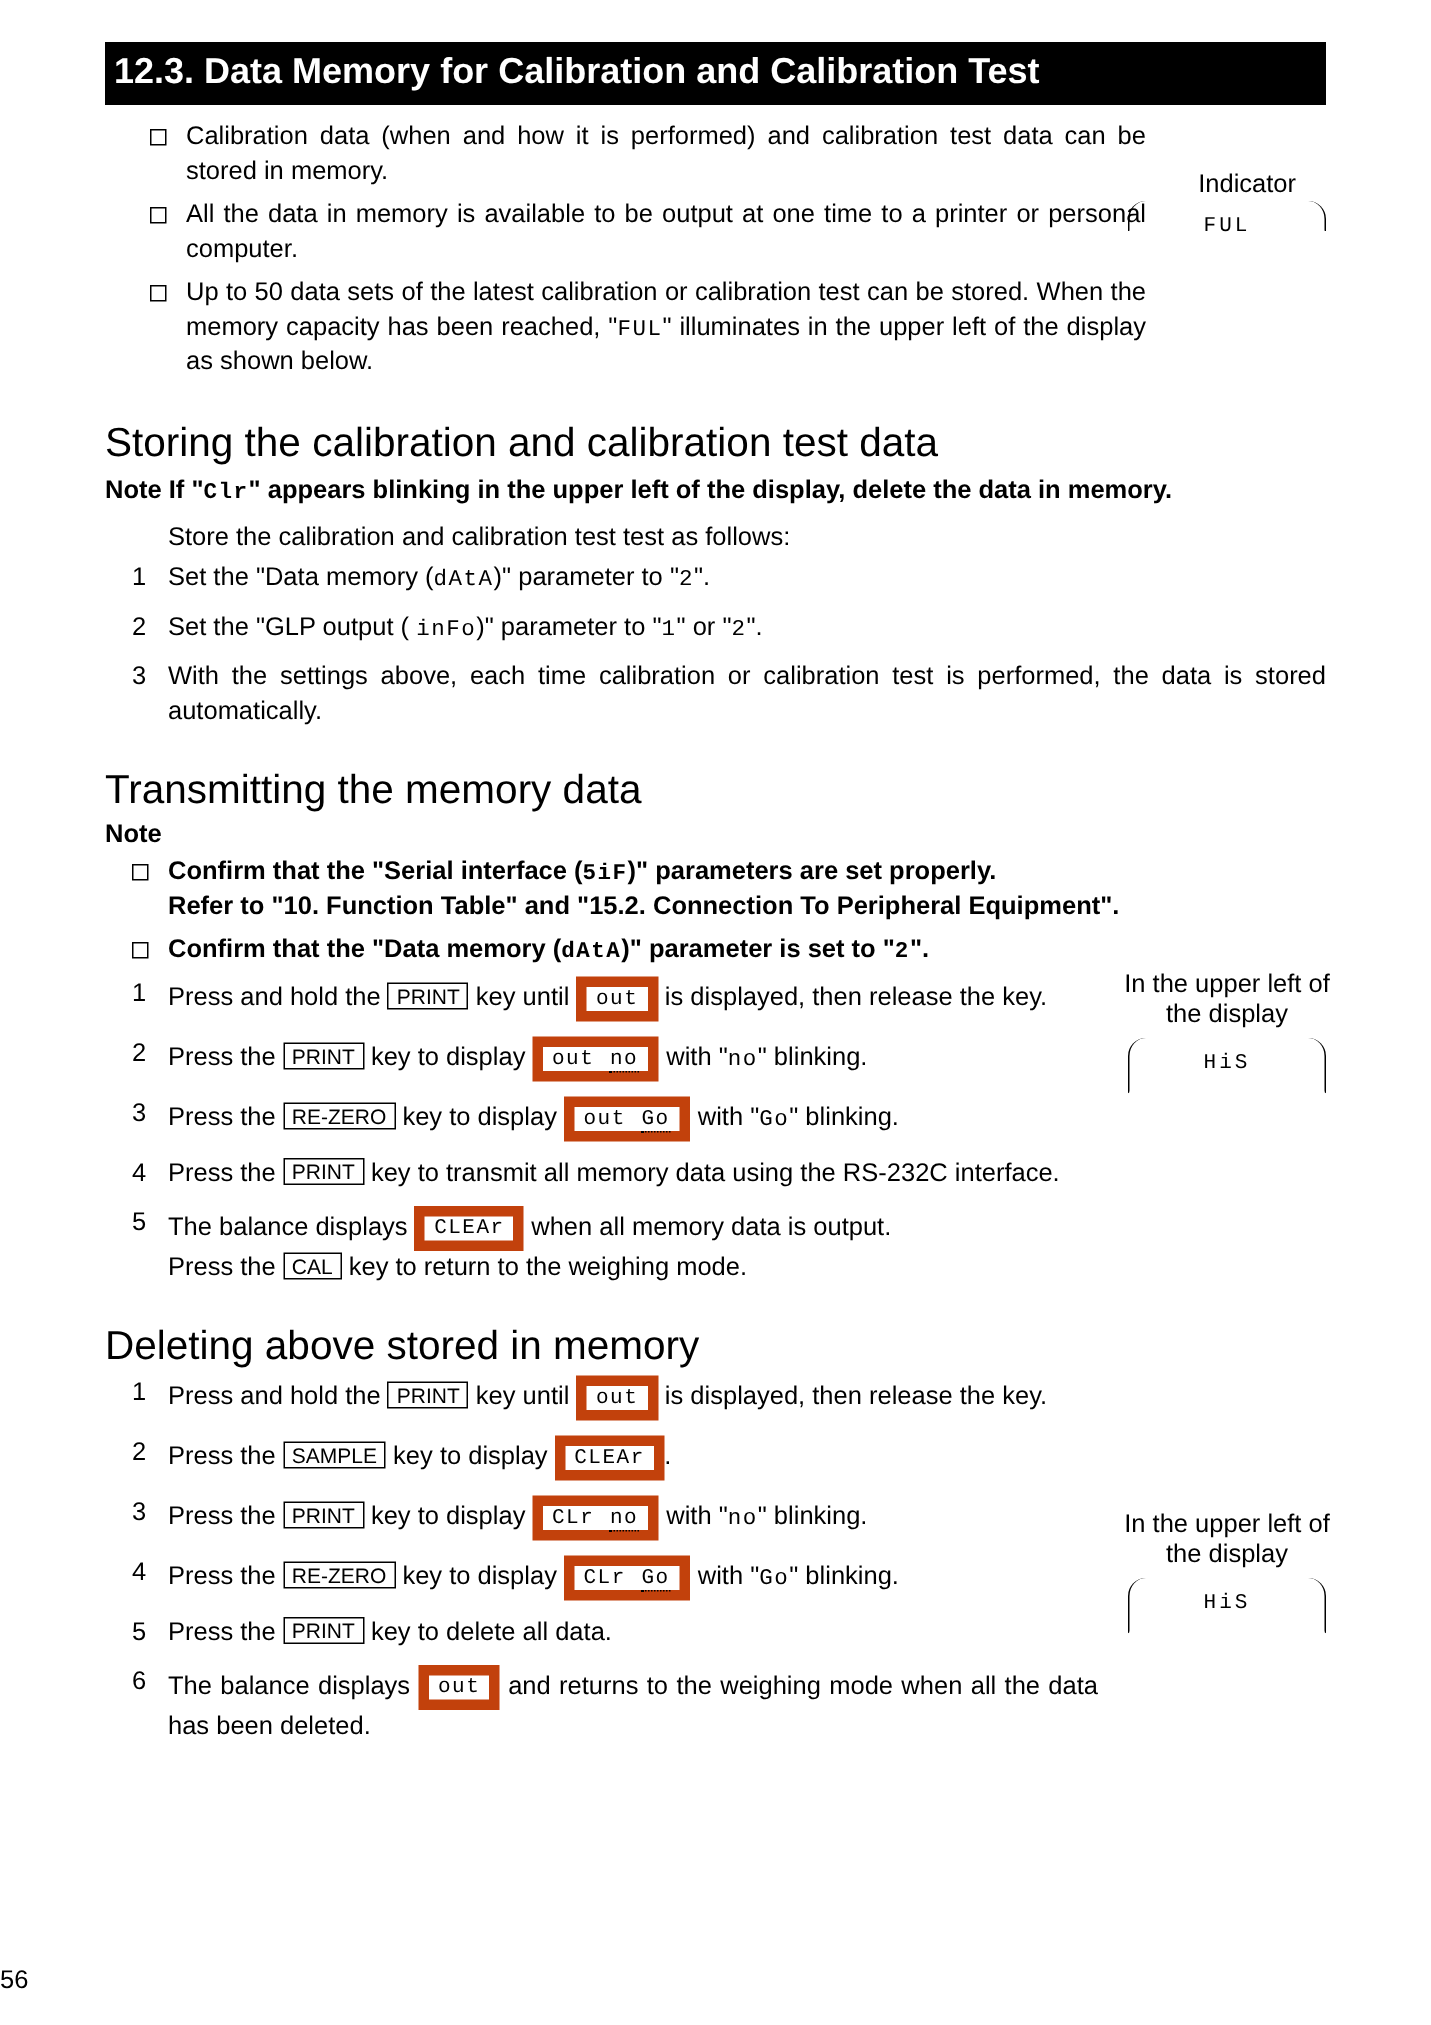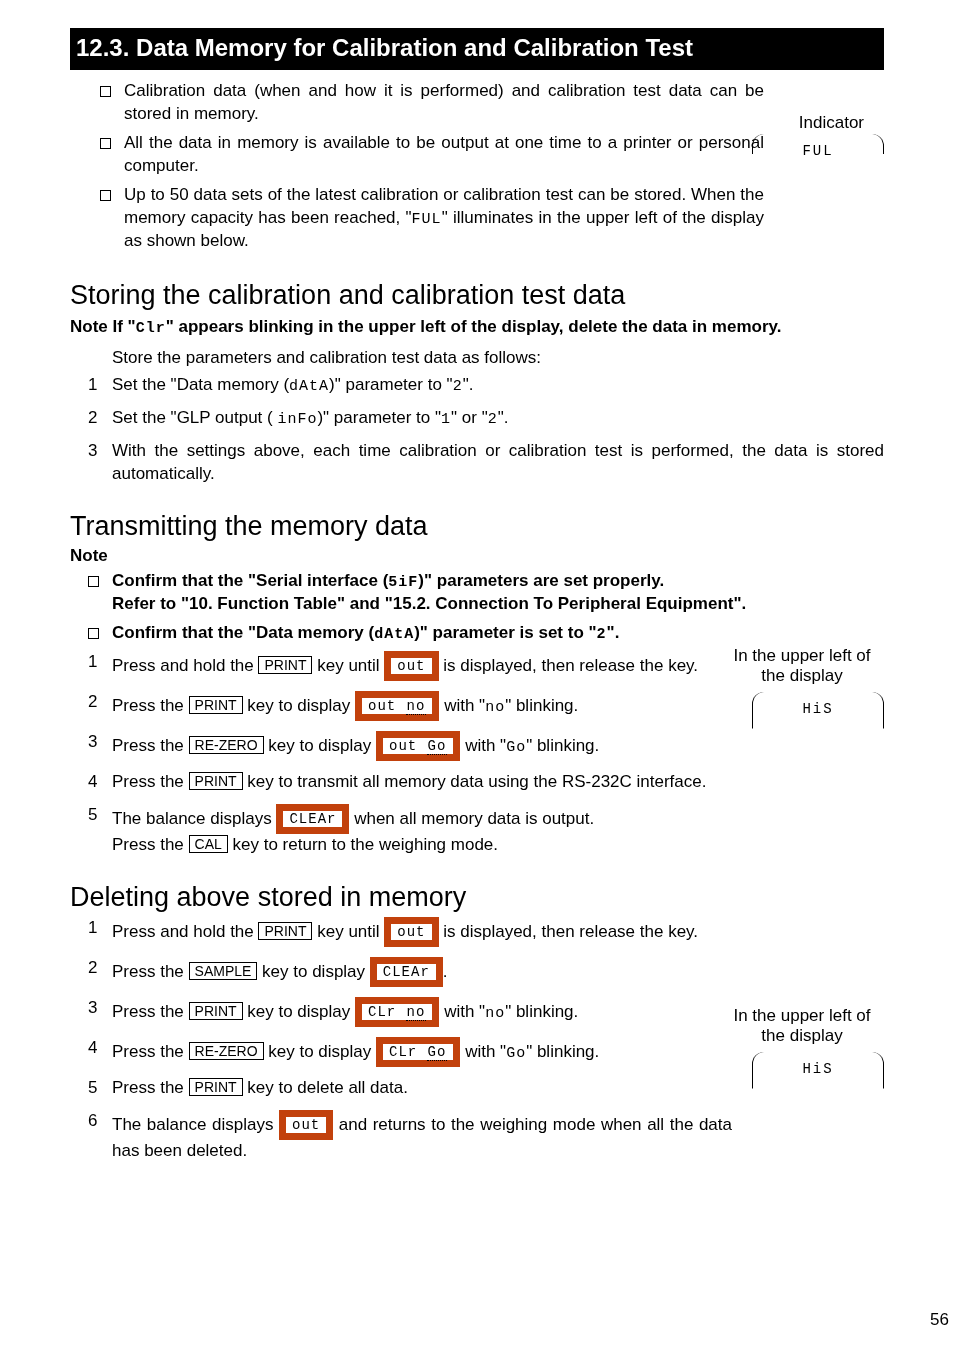--- a/index.html
+++ b/index.html
@@ -115,32 +115,32 @@
     font-size: 14px;
     padding-top: 8px;
   }
   .indicator-label {
     position: absolute;
     right: 90px;
     font-size: 17px;
   }
   .label-upper {
     position: absolute;
-    right: 72px;
+    right: 56px;
     text-align: center;
     font-size: 17px;
     width: 160px;
     line-height: 1.2;
   }
   .pagenum {
     position: absolute;
     bottom: 18px;
     left: 0;
     right: 5px;
-    text-align: right;
+    text-align: left;
     font-size: 17px;
   }
   .blink-dots {
     border-bottom: 1px dotted #000;
     padding: 0 1px;
   }
   .tight { margin-bottom: 2px; }
   .main-width { width: 620px; }
 </style>
 </head>
@@ -157,21 +157,21 @@
 
   <ul class="bullets">
     <li class="main-col">Calibration data (when and how it is performed) and calibration test data can be stored in memory.</li>
     <li class="main-col">All the data in memory is available to be output at one time to a printer or personal computer.</li>
     <li class="main-col"><span>Up to 50 data sets of the latest calibration or calibration test can be stored. When the memory capacity has been reached, "</span><span class="seg">FUL</span><span>" illuminates in the upper left of the display as shown below.</span></li>
   </ul>
 
   <div class="h2">Storing the calibration and calibration test data</div>
   <div class="note-bold"><span>Note   If "</span><span class="seg">Clr</span><span>" appears blinking in the upper left of the display, delete the data in memory.</span></div>
 
-  <div style="padding-left:42px;margin-top:8px;">Store the parameters and calibration test data as follows:</div>
+  <div style="padding-left:42px;margin-top:8px;">Store the calibration and calibration test test as follows:</div>
 
   <ol class="num-list">
     <li data-num="1"><span>Set the "Data memory (</span><span class="seg">dAtA</span><span>)" parameter to "</span><span class="seg">2</span><span>".</span></li>
     <li data-num="2"><span>Set the "GLP output ( </span><span class="seg">inFo</span><span>)" parameter to "</span><span class="seg">1</span><span>" or "</span><span class="seg">2</span><span>".</span></li>
     <li data-num="3">With the settings above, each time calibration or calibration test is performed, the data is stored automatically.</li>
   </ol>
 
   <div class="h2b">Transmitting the memory data</div>
   <div class="note-bold tight">Note</div>
 

